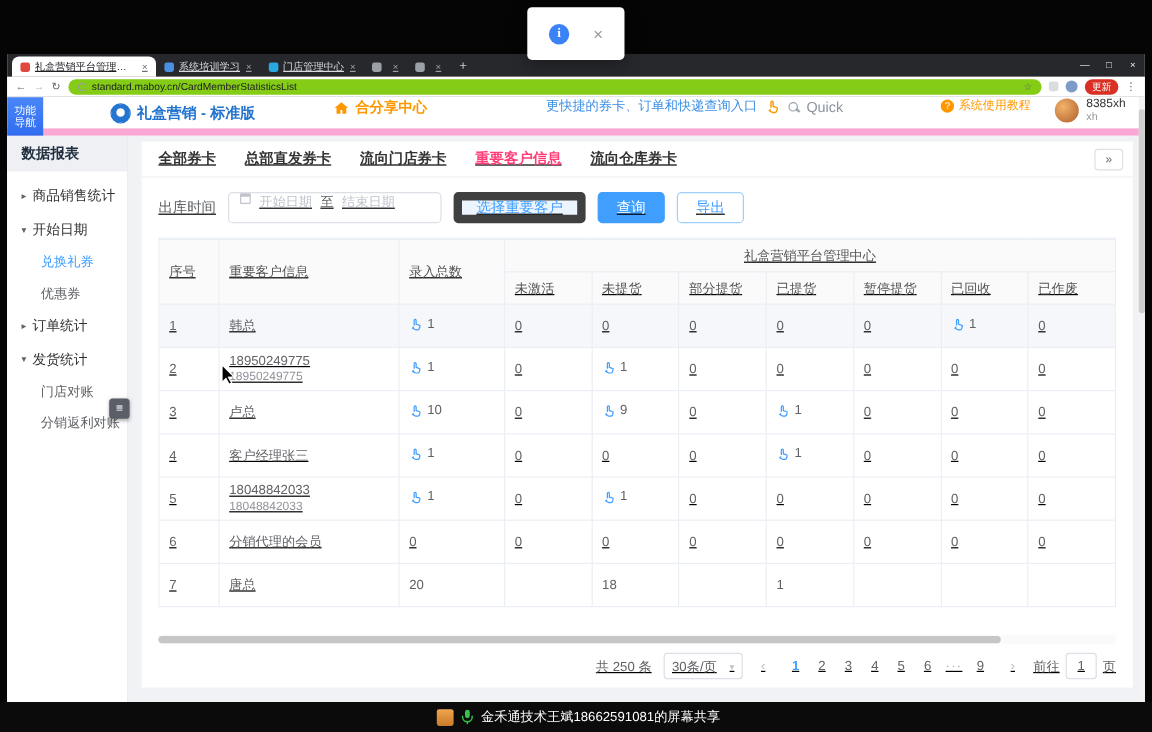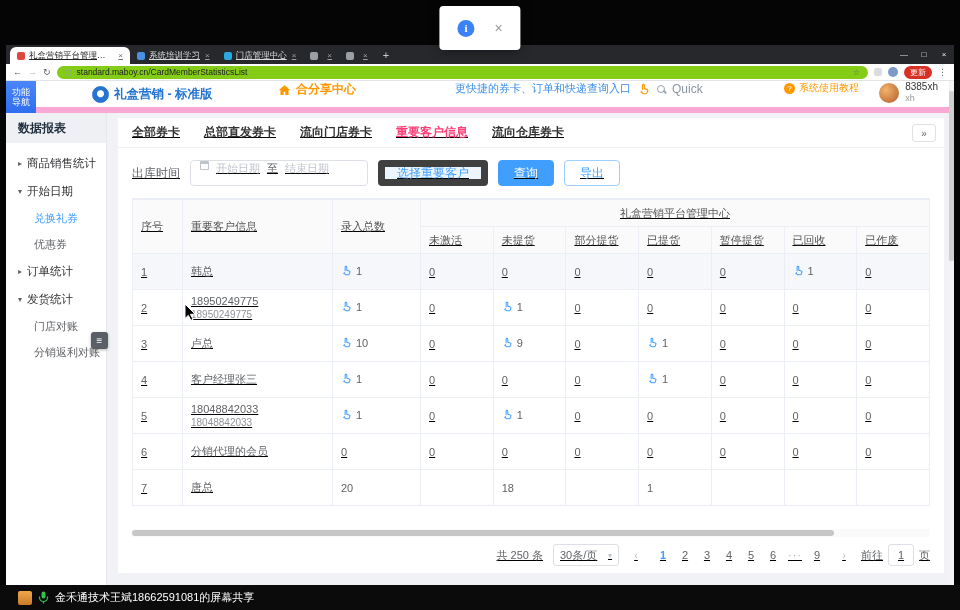--- a/index.html
+++ b/index.html
@@ -111,21 +111,21 @@
   .vthumb { position:absolute; top:10px; right:0; width:5px; height:170px; background:#cfcfcf; border-radius:2px; }
   .float-menu { position:absolute; left:85px; top:287px; width:17px; height:17px; background:#5a5e66; color:#fff; border-radius:3px; font-size:10px; display:flex; align-items:center; justify-content:center; box-shadow:0 1px 3px rgba(0,0,0,.3); }
 
   
   .toast { position:absolute; left:50%; transform:translateX(-50%); top:6px; height:44px; background:#fff; border-radius:4px; box-shadow:0 2px 12px rgba(0,0,0,.35); display:flex; align-items:center; gap:10px; padding:0 18px; z-index:90; }
   .toast .info { width:17px; height:17px; border-radius:50%; background:#3b82f6; color:#fff; font-size:11px; font-weight:bold; display:flex; align-items:center; justify-content:center; font-family:"Liberation Serif",serif; }
   .toast .msg { font-size:13.5px; color:#333; white-space:nowrap; }
   .toast .tclose2 { color:#999; font-size:14px; margin-left:10px; }
 
   
-  .bottombar { position:absolute; left:0; right:0; bottom:0; height:25px; background:#0b0b0b; display:flex; align-items:center; gap:6px; padding-left:18px; }
+  .bottombar { position:absolute; left:0; right:0; bottom:0; height:25px; background:#0b0b0b; display:flex; align-items:center; gap:6px; padding-left:4px;justify-content:center; }
   .share-avatar { width:14px; height:14px; border-radius:2px; background:linear-gradient(#f0a64c,#c97a2b); }
   .share-text { color:#fff; font-size:11px; }
 
   .mouse-cursor { position:absolute; left:184px; top:303px; z-index:95; }
 </style>
 </head>
 <body>
 
 <div class="screen">
 

